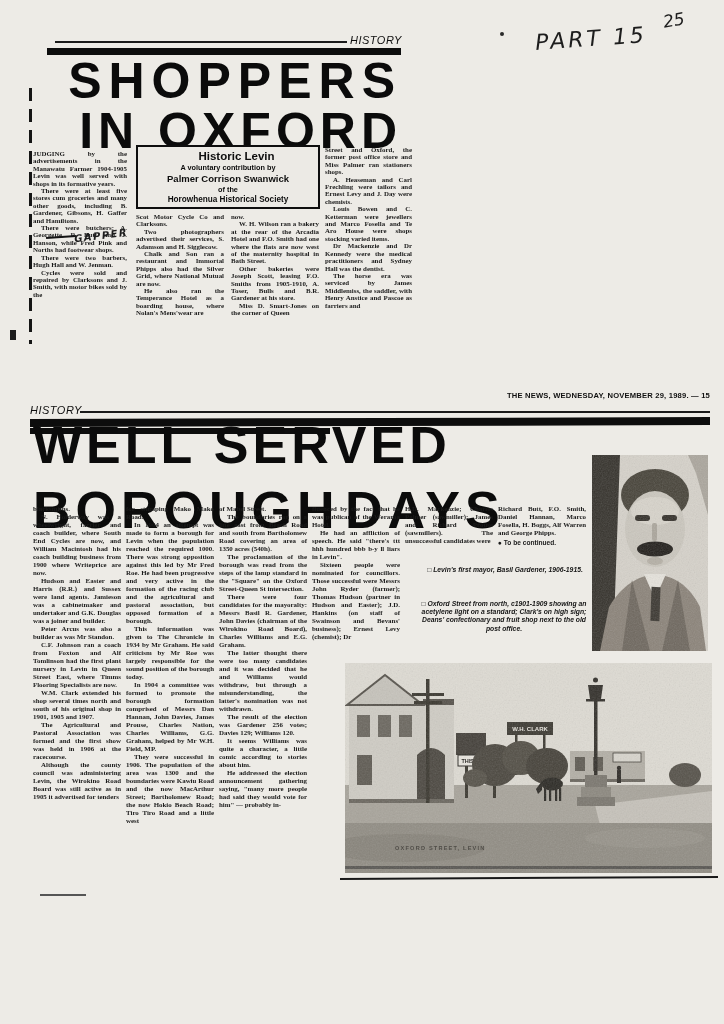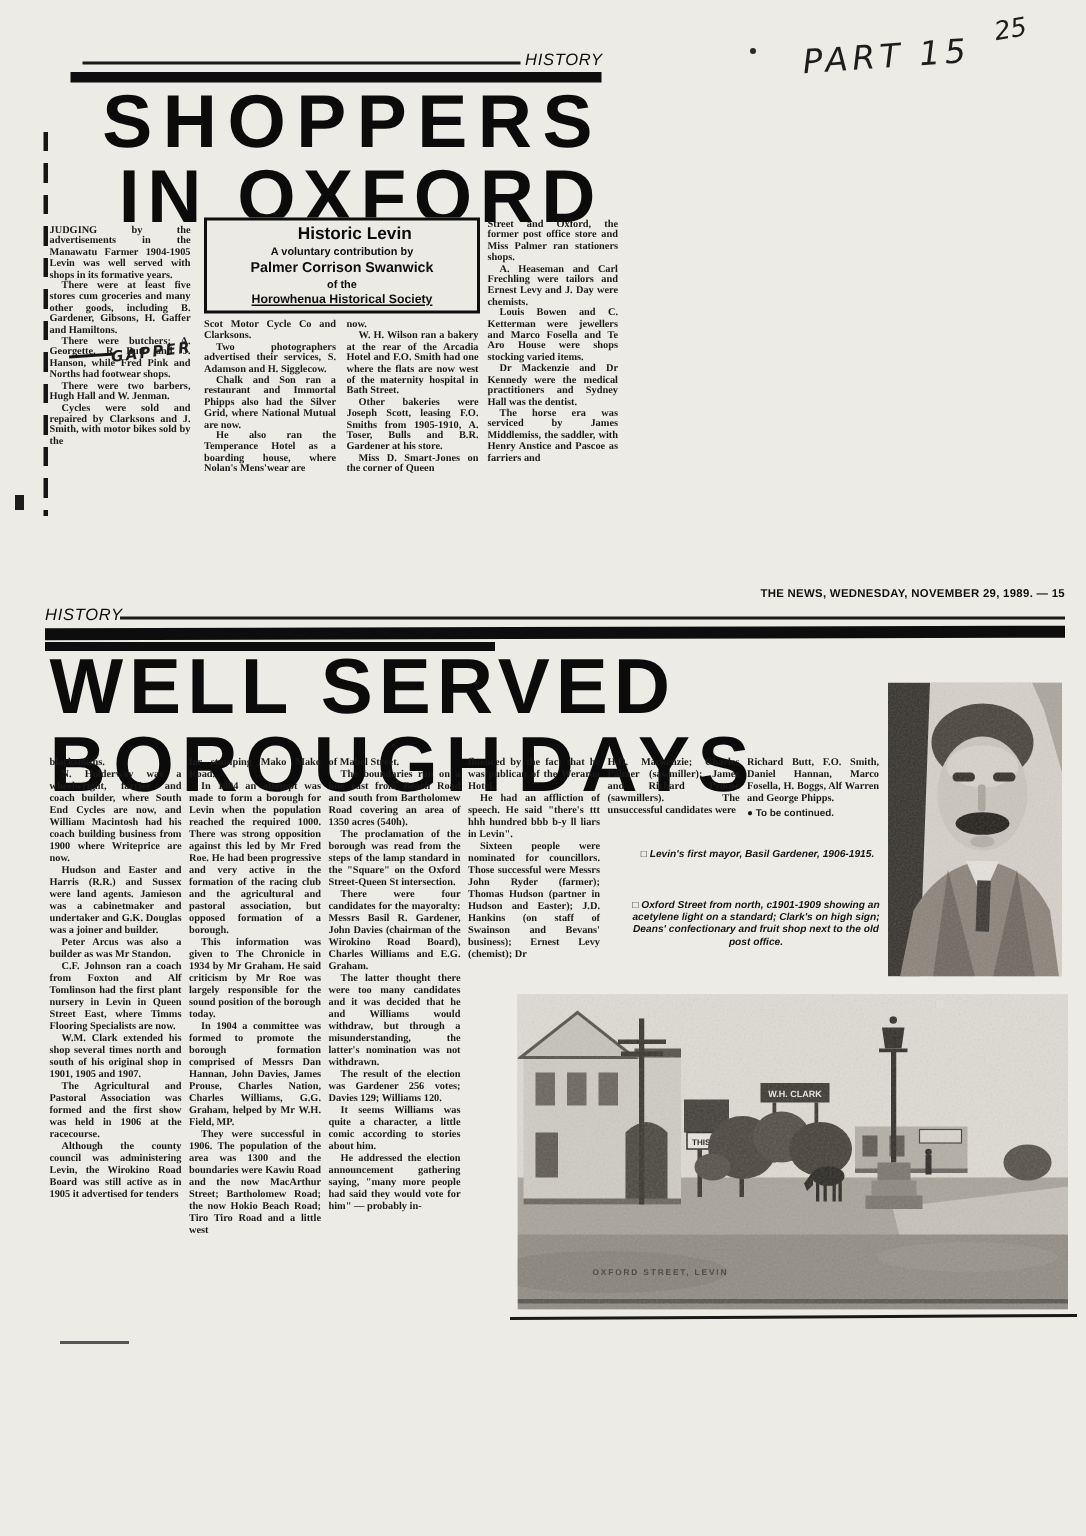--- a/index.html
+++ b/index.html
@@ -77,21 +77,21 @@
   <div class="abs bar" style="left:47px;top:48px;width:354px;height:7px;"></div>
 
   <div class="abs headline" style="left:52px;top:56px;width:350px;text-align:right;font-size:50px;letter-spacing:7px;" data-bind="article_top.headline_line1">SHOPPERS</div>
   <div class="abs headline" style="left:52px;top:106px;width:350px;text-align:right;font-size:50px;letter-spacing:5px;" data-bind="article_top.headline_line2">IN OXFORD</div>
 
   <div class="abs credit-box" style="left:136px;top:145px;width:180px;height:60px;">
     <div class="cb-title" data-bind="article_top.credit_box.title">Historic Levin</div>
     <div class="cb-line" data-bind="article_top.credit_box.line1">A voluntary contribution by</div>
     <div class="cb-author" data-bind="article_top.credit_box.author">Palmer Corrison Swanwick</div>
     <div class="cb-line" data-bind="article_top.credit_box.line2">of the</div>
-    <div class="cb-line" style="font-size:8.2px;text-decoration:underline;" data-bind="article_top.credit_box.society">Horowhenua Historical Society</div>
+    <div class="cb-line" style="font-size:8.2px;" data-bind="article_top.credit_box.society">Horowhenua Historical Society</div>
   </div>
 
   <div class="col serif-sm" style="left:33px;top:150px;width:94px;" data-bind-list="article_top.col1">
       <p class="para">JUDGING by the advertisements in the Manawatu Farmer 1904-1905 Levin was well served with shops in its formative years.</p>
       <p class="para">There were at least five stores cum groceries and many other goods, including B. Gardener, Gibsons, H. Gaffer and Hamiltons.</p>
       <p class="para">There were butchers: A. Georgette, R. Butt and J. Hanson, while Fred Pink and Norths had footwear shops.</p>
       <p class="para">There were two barbers, Hugh Hall and W. Jenman.</p>
       <p class="para">Cycles were sold and repaired by Clarksons and J. Smith, with motor bikes sold by the</p>
     </div>
   <div class="col serif-sm" style="left:136px;top:213px;width:88px;" data-bind-list="article_top.col2">
@@ -119,21 +119,21 @@
 </div>
 
 <div class="bot-art">
   <div class="abs masthead" style="left:495px;top:391px;width:215px;" data-bind="article_bottom.masthead">THE NEWS, WEDNESDAY, NOVEMBER 29, 1989. — 15</div>
 
   <div class="abs kicker" style="left:30px;top:404px;" data-bind="article_bottom.kicker">HISTORY</div>
   <div class="abs thinrule" style="left:80px;top:411px;width:630px;"></div>
   <div class="abs bar" style="left:30px;top:418px;width:680px;height:8px;transform:rotate(-0.15deg);"></div>
   <div class="abs bar" style="left:30px;top:428px;width:300px;height:6px;"></div>
 
-  <div class="abs headline" style="left:33px;top:432px;font-size:52px;letter-spacing:4px;" data-bind="article_bottom.headline_line1">WELL SERVED</div>
+  <div class="abs headline" style="left:33px;top:419px;font-size:52px;letter-spacing:4px;" data-bind="article_bottom.headline_line1">WELL SERVED</div>
   <div class="abs headline" style="left:33px;top:484px;font-size:52px;letter-spacing:5px;word-spacing:-14px;" data-bind="article_bottom.headline_line2">BOROUGH DAYS</div>
 
   <div class="abs photo-frame" style="left:592px;top:455px;width:116px;height:196px;">
     <svg width="116" height="196" viewBox="0 0 116 196">
       <defs>
         <filter id="grain1">
             <feTurbulence type="fractalNoise" baseFrequency="0.85" numOctaves="2"></feTurbulence>
             <feColorMatrix type="saturate" values="0"></feColorMatrix>
           </filter>
       </defs>

